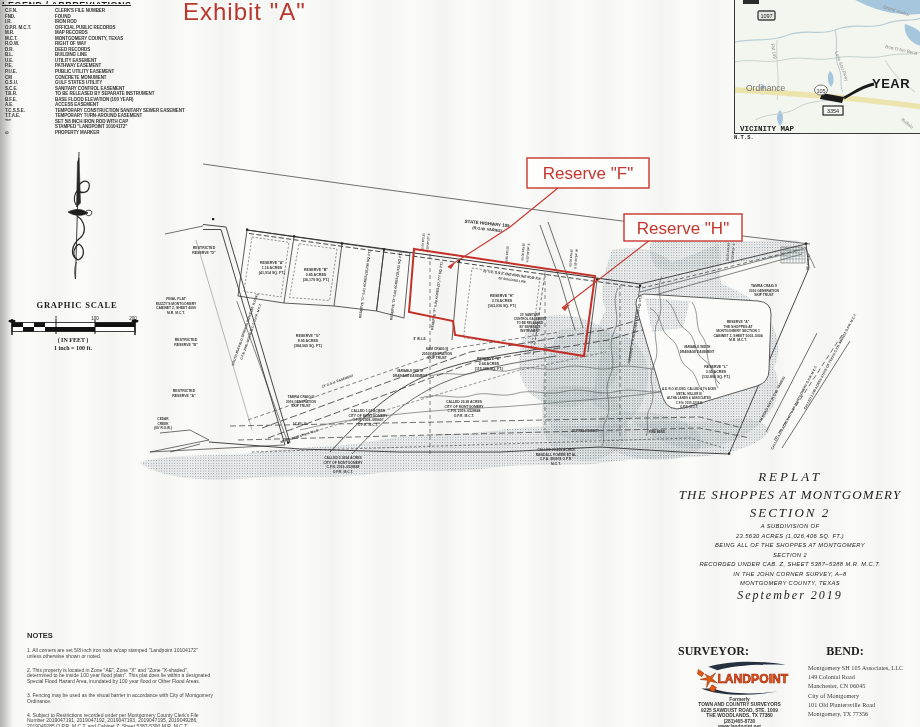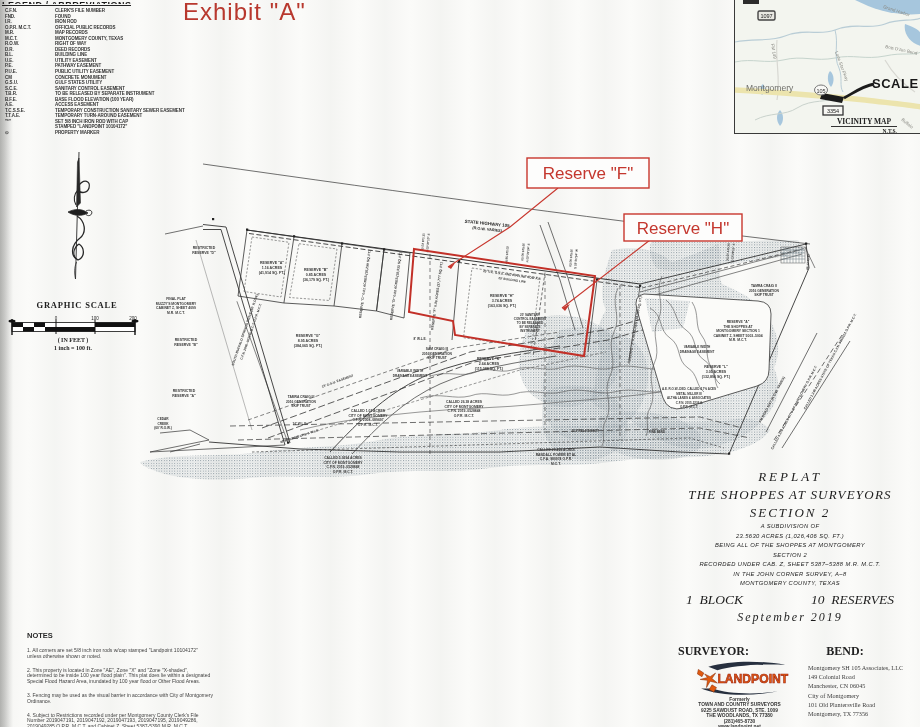--- a/index.html
+++ b/index.html
@@ -84,26 +84,26 @@
       <rect x="88" y="106" width="20" height="9" fill="#f6f6f2" stroke="#333" stroke-width="1.3"></rect>
       <text x="98" y="113" font-size="5.5" fill="#222" text-anchor="middle" font-family="Liberation Sans">3354</text>
 
       <text x="148" y="8" font-size="4.5" fill="#8a8a84" transform="rotate(18 148 8)" font-family="Liberation Sans">Grand Harbor</text>
       <text x="150" y="48" font-size="4.5" fill="#8a8a84" transform="rotate(12 150 48)" font-family="Liberation Sans">Bois D'Arc Bend</text>
       <text x="100" y="52" font-size="4.5" fill="#8a8a84" transform="rotate(70 100 52)" font-family="Liberation Sans">Lone Star Pkwy</text>
       <text x="36" y="44" font-size="4.5" fill="#8a8a84" transform="rotate(80 36 44)" font-family="Liberation Sans">FM 149</text>
       <text x="166" y="120" font-size="4.5" fill="#8a8a84" transform="rotate(40 166 120)" font-family="Liberation Sans">Buffalo</text>
     </svg>
 
-    <div class="abs" style="left:11px;top:83px;font-size:8.5px;color:#6f6f6a;">Montgomery</div>
-
-    <div class="abs" style="left:137px;top:76px;font-size:13px;font-weight:bold;color:#181818;letter-spacing:0.5px;">SCALE</div>
-  </div>
-
-  <div class="abs" style="left:734px;top:117px;width:163px;text-align:right;font-size:7.5px;color:#222;font-family:Liberation Serif, serif;font-weight:bold;">
+    <div class="abs" style="left:11px;top:83px;font-size:8.5px;color:#6f6f6a;">Ordinance</div>
+
+    <div class="abs" style="left:137px;top:76px;font-size:13px;font-weight:bold;color:#181818;letter-spacing:0.5px;">YEAR</div>
+  </div>
+
+  <div class="abs" style="left:734px;top:125px;width:163px;text-align:left;font-size:7.5px;color:#222;font-family:Liberation Mono, monospace;font-weight:bold;">
     <span style="border-bottom:1px solid #333;padding:0 6px;">VICINITY MAP</span><br>
     <span style="font-size:5.5px;">N.T.S.</span>
   </div>
 
   <svg id="plat" class="abs" style="left:0;top:0;" width="920" height="727" viewBox="0 0 920 727">
     <defs>
       <pattern id="stipple" width="2.6" height="2.6" patternUnits="userSpaceOnUse">
         <rect x="0" y="0" width="1.05" height="1.05" fill="#83919a"></rect>
         <rect x="1.4" y="1.4" width="0.75" height="0.75" fill="#94a1a9"></rect>
       </pattern>
@@ -446,30 +446,29 @@
       <text x="95" y="319.5" font-family="Liberation Sans" font-size="4.5" fill="#222" text-anchor="middle">100</text>
       <text x="133" y="319.5" font-family="Liberation Sans" font-size="4.5" fill="#222" text-anchor="middle">200</text>
     </g>
 
     <text x="73" y="342" font-family="Liberation Serif" font-weight="bold" font-size="6" fill="#222" text-anchor="middle">( IN FEET )</text>
     <text x="73" y="350" font-family="Liberation Serif" font-weight="bold" font-size="6" fill="#222" text-anchor="middle">1 inch = 100 ft.</text>
   </svg>
 
   <div class="abs" style="left:660px;top:468px;width:260px;text-align:center;color:#1d1d1d;font-style:italic;">
     <div style="font-family:'Liberation Serif',serif;font-size:13px;line-height:18px;letter-spacing:3px;">REPLAT</div>
-    <div style="font-family:'Liberation Serif',serif;font-size:13px;line-height:18px;letter-spacing:1.2px;">THE SHOPPES AT SURVEYORS</div>
+    <div style="font-family:'Liberation Serif',serif;font-size:13px;line-height:18px;letter-spacing:1.2px;">THE SHOPPES AT MONTGOMERY</div>
     <div style="font-family:'Liberation Serif',serif;font-size:13px;line-height:18px;letter-spacing:2px;">SECTION 2</div>
     <div style="font-size:5.8px;margin-top:1px;letter-spacing:0.4px;">A SUBDIVISION OF</div>
     <div style="font-size:5.8px;margin-top:3.5px;letter-spacing:0.4px;">23.5630 ACRES (1,026,406 SQ. FT.)</div>
     <div style="font-size:5.8px;margin-top:3.5px;letter-spacing:0.4px;">BEING ALL OF THE SHOPPES AT MONTGOMERY</div>
     <div style="font-size:5.8px;margin-top:3.5px;letter-spacing:0.4px;">SECTION 2</div>
     <div style="font-size:5.8px;margin-top:3.5px;letter-spacing:0.4px;">RECORDED UNDER CAB. Z, SHEET 5387–5388 M.R. M.C.T.</div>
     <div style="font-size:5.8px;margin-top:3.5px;letter-spacing:0.4px;">IN THE JOHN CORNER SURVEY, A–8</div>
     <div style="font-size:5.8px;margin-top:3.5px;letter-spacing:0.4px;">MONTGOMERY COUNTY, TEXAS</div>
-    <div style="font-family:'Liberation Serif',serif;font-size:13.5px;margin-top:6px;"><span>1&nbsp;&nbsp;BLOCK</span><span style="display:inline-block;width:68px;"></span><span>10&nbsp;&nbsp;RESERVES</span></div>
     <div style="font-family:'Liberation Serif',serif;font-size:12px;margin-top:2px;letter-spacing:2px;">September 2019</div>
   </div>
 
   <div class="abs" style="left:678px;top:644px;width:130px;font-family:'Liberation Serif',serif;font-weight:bold;font-size:12px;color:#222;">SURVEYOR:</div>
 
   <div class="abs" style="left:795px;top:644px;width:100px;text-align:center;font-family:'Liberation Serif',serif;font-weight:bold;font-size:12px;color:#222;">BEND:</div>
 
   <svg class="abs" style="left:692px;top:661px;" width="98" height="35" viewBox="0 0 108 38">
     <path d="M18,6 C42,-1 75,-1 103,4 C75,2.5 45,5 28,10 Z" fill="#27303f"></path>
     <path d="M10,30 C32,39 70,39 100,32 C72,37.5 40,36 22,30 Z" fill="#27303f"></path>

